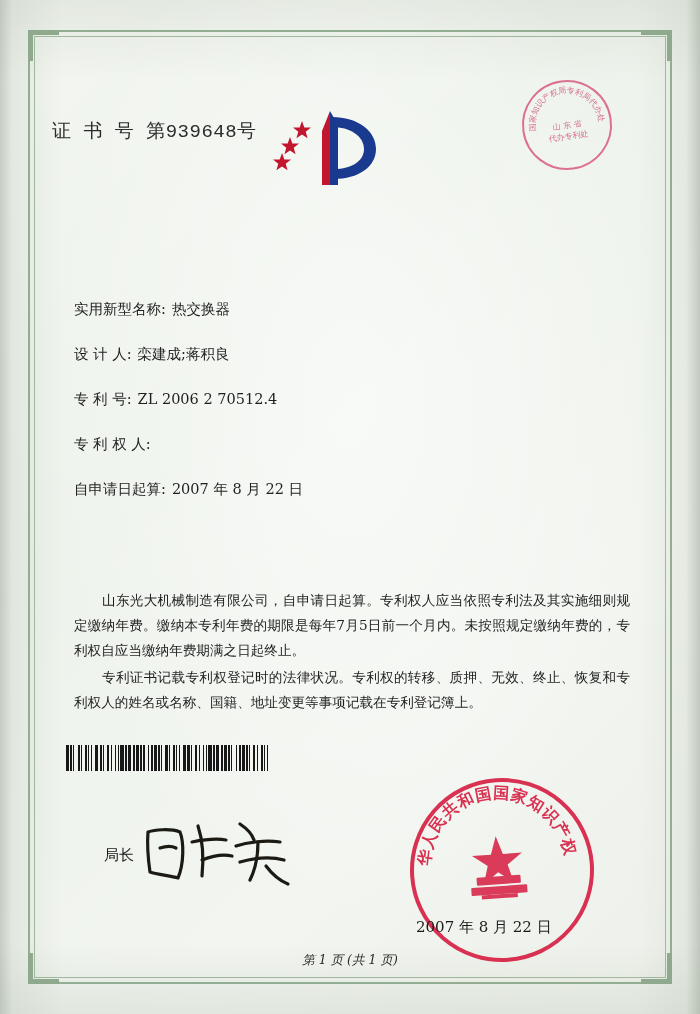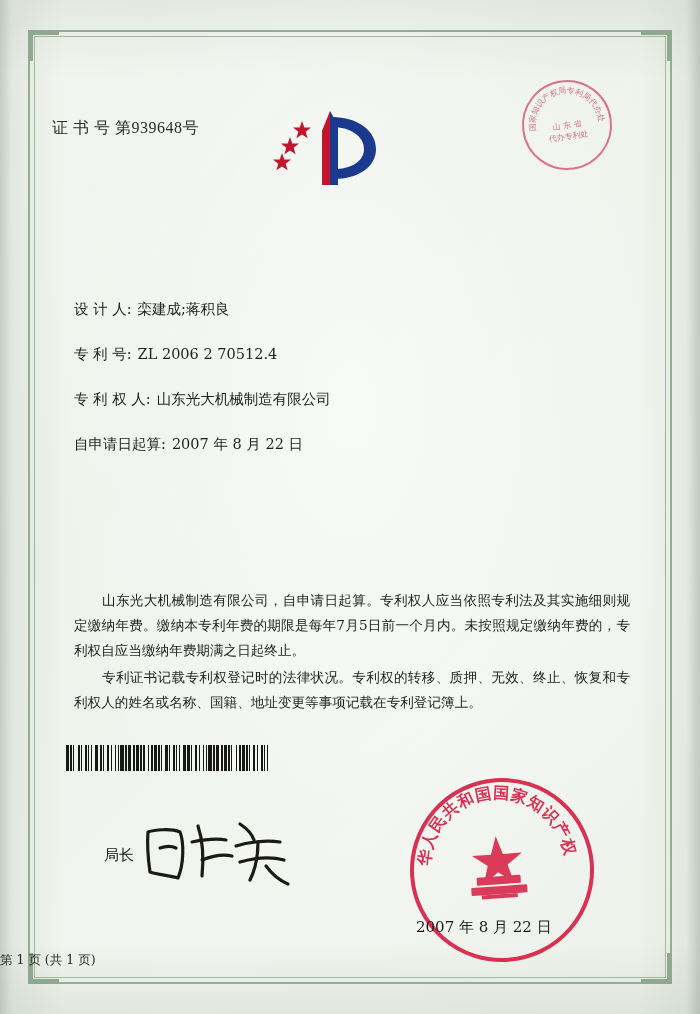--- a/index.html
+++ b/index.html
@@ -59,24 +59,24 @@
   .corner.tl { left: 28px;  top: 30px;    border-left-width: 5px; border-top-width: 5px; }
   .corner.tr { right: 28px; top: 30px;    border-right-width: 5px; border-top-width: 5px; }
   .corner.bl { left: 28px;  bottom: 30px; border-left-width: 5px; border-bottom-width: 5px; }
   .corner.br { right: 28px; bottom: 30px; border-right-width: 5px; border-bottom-width: 5px; }
 
   
   .cert-number {
     position: absolute;
     left: 52px;
     top: 118px;
-    font-size: 16px;
+    font-size: 19px;
     color: #2b2b2b;
     letter-spacing: 0.5px;
-    font-family: Liberation Serif, serif;
+    font-family: Liberation Mono, monospace;
   }
 
   .emblem {
     position: absolute;
     left: 272px;
     top: 105px;
     width: 120px;
     height: 86px;
   }
 
@@ -208,23 +208,25 @@
     font-size: 15px;
     color: #1b1b1b;
     font-family: "DejaVu Serif", "Liberation Serif", serif;
   }
 
   .page-footer {
     position: absolute;
     left: 0;
     right: 0;
     top: 952px;
+    text-align: center;
     font-size: 12.5px;
     color: #2a2a2a;
     font-family: "DejaVu Serif", "Liberation Serif", serif;
+    font-style: italic;
   }
 
   
   .scan-edge {
     position: absolute;
     right: 0;
     top: 0;
     width: 14px;
     height: 100%;
     background: linear-gradient(to right, rgba(150,160,148,0) 0%, rgba(120,132,118,0.30) 100%);
@@ -282,30 +284,33 @@
         </text>
         <text x="43" y="46" font-size="8" fill="#cc3b66" text-anchor="middle" font-family="DejaVu Serif, serif">山 东 省</text>
         <text x="43" y="57" font-size="8" fill="#cc3b66" text-anchor="middle" font-family="DejaVu Serif, serif">代办专利处</text>
       </svg>
     </div>
   </div>
 
 
   <div class="fields">
     <div class="field-row">
+      <span class="field-label">实用新型名称:</span>
+      <span class="field-value">热交换器</span>
+    </div>
+    <div class="field-row">
       <span class="field-label">设  计  人:</span>
       <span class="field-value">栾建成;蒋积良</span>
     </div>
     <div class="field-row">
       <span class="field-label">专  利  号:</span>
       <span class="field-value">ZL 2006 2 70512.4</span>
     </div>
     <div class="field-row">
       <span class="field-label">专 利 权 人:</span>
-      <span class="field-value">山东光大机械制造有限公司</span>
     </div>
     <div class="field-row">
       <span class="field-label">自申请日起算:</span>
       <span class="field-value">2007 年 8 月 22 日</span>
     </div>
   </div>
 
   <div class="body-text">
     <p>山东光大机械制造有限公司，自申请日起算。专利权人应当依照专利法及其实施细则规定缴纳年费。缴纳本专利年费的期限是每年7月5日前一个月内。未按照规定缴纳年费的，专利权自应当缴纳年费期满之日起终止。</p>
     <p>专利证书记载专利权登记时的法律状况。专利权的转移、质押、无效、终止、恢复和专利权人的姓名或名称、国籍、地址变更等事项记载在专利登记簿上。</p>

